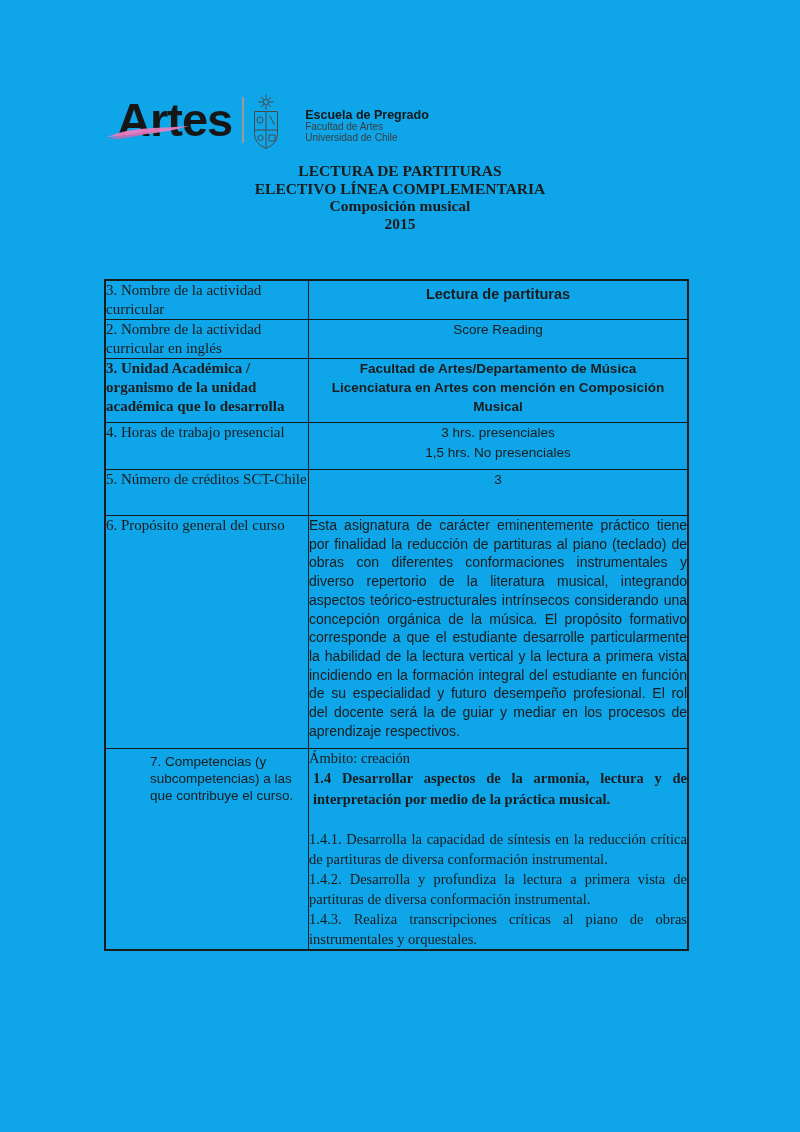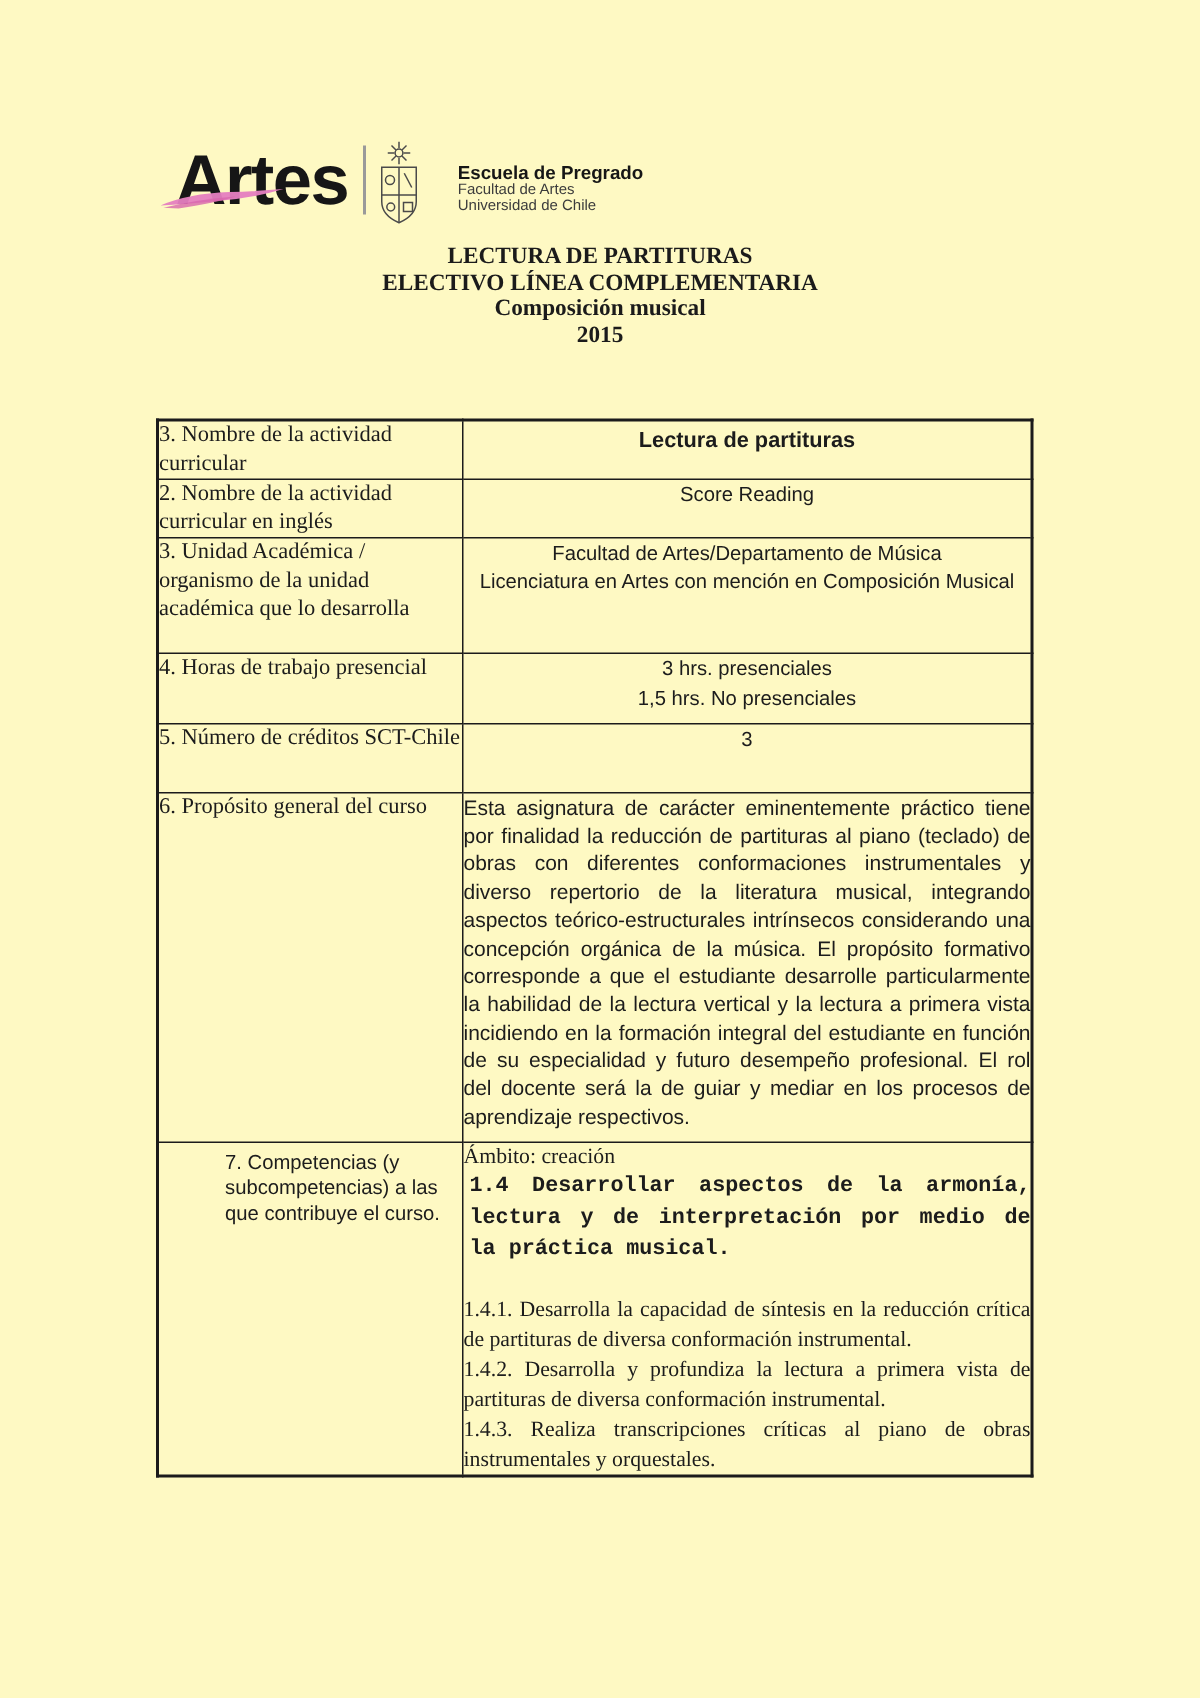--- a/index.html
+++ b/index.html
@@ -1,19 +1,19 @@
 <!DOCTYPE html>
 <html><head>
 <meta charset="utf-8">
 <style>
   html,body{margin:0;padding:0;background:#ffffff;}
   .page{
     position:relative;
     width:800px;height:1132px;
-    background:#fef9c3;
+    background:#0ea5e9;
     font-family:"Liberation Serif", serif;
     color:#1c1c1c;
     overflow:hidden;
   }
 
   
   .logo{
     position:absolute;left:117px;top:94px;
     display:flex;align-items:flex-start;
   }
@@ -85,26 +85,26 @@
     padding:5px 9px 4px 10px;
   }
   .r7-cell{
     font-family:"Liberation Serif", serif;
     font-size:14.5px;line-height:20px;
     padding:2px 3px 2px 6px;
   }
   .r7-cell .ambito{line-height:19px;}
   .r7-cell .comp-bold{
     font-weight:bold;text-align:justify;
-    padding-left:4px;line-height:21px;font-family:Liberation Mono, monospace;
+    padding-left:4px;line-height:21px;
   }
   .r7-cell .spacer{height:19px;}
   .r7-cell .sub{text-align:justify;}
 
-  .h37{height:37px;} .h38{height:38px;} .h77{height:77px;}
+  .h37{height:37px;} .h38{height:38px;} .h77{height:64px;font-weight:bold;}
   .h47{height:47px;} .h46{height:46px;} .h233{height:233px;} .h201{height:201px;}
 </style>
 </head>
 <body>
 
 <div class="page">
 
   <div class="logo">
     <div class="wordmark-wrap">
       <svg class="swoosh" width="86" height="22" viewBox="0 0 86 22">

